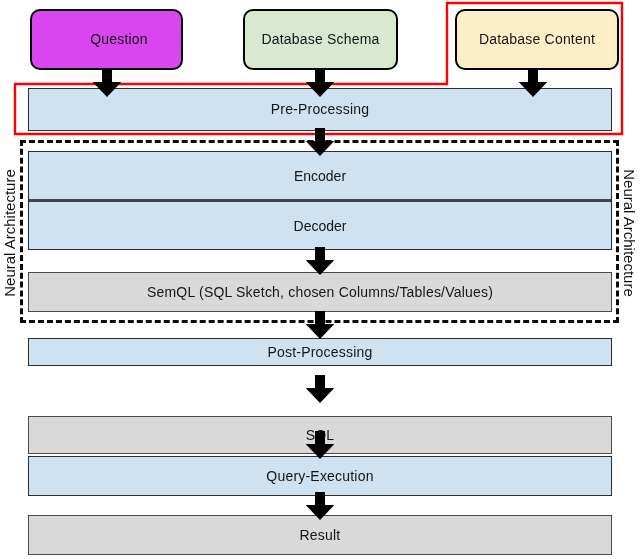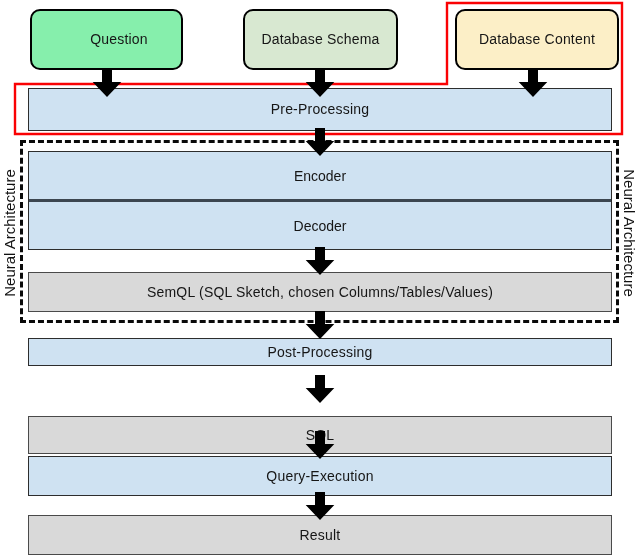--- a/index.html
+++ b/index.html
@@ -9,21 +9,21 @@
   }
   .box{
     position:absolute;display:flex;align-items:center;justify-content:center;
     box-sizing:border-box;font-size:14px;line-height:1.15;text-align:center;
     letter-spacing:.2px;
   }
   
   .input-box{
     border:2px solid #000000;border-radius:10px;height:61px;top:9px;
   }
-  .q-fill{background:#86efac;padding-left:25px;}
+  .q-fill{background:#d946ef;padding-left:25px;}
   .s-fill{background:#d8e8d1;}
   .c-fill{background:#fcefc7;}
   
   .proc{
     background:#cfe2f2;border:1.6px solid #2d2d2d;left:28px;width:584px;
   }
   
   .artifact{
     background:#d9d9d9;border:1.6px solid #4a4a4a;border-radius:0;left:28px;width:584px;
   }

